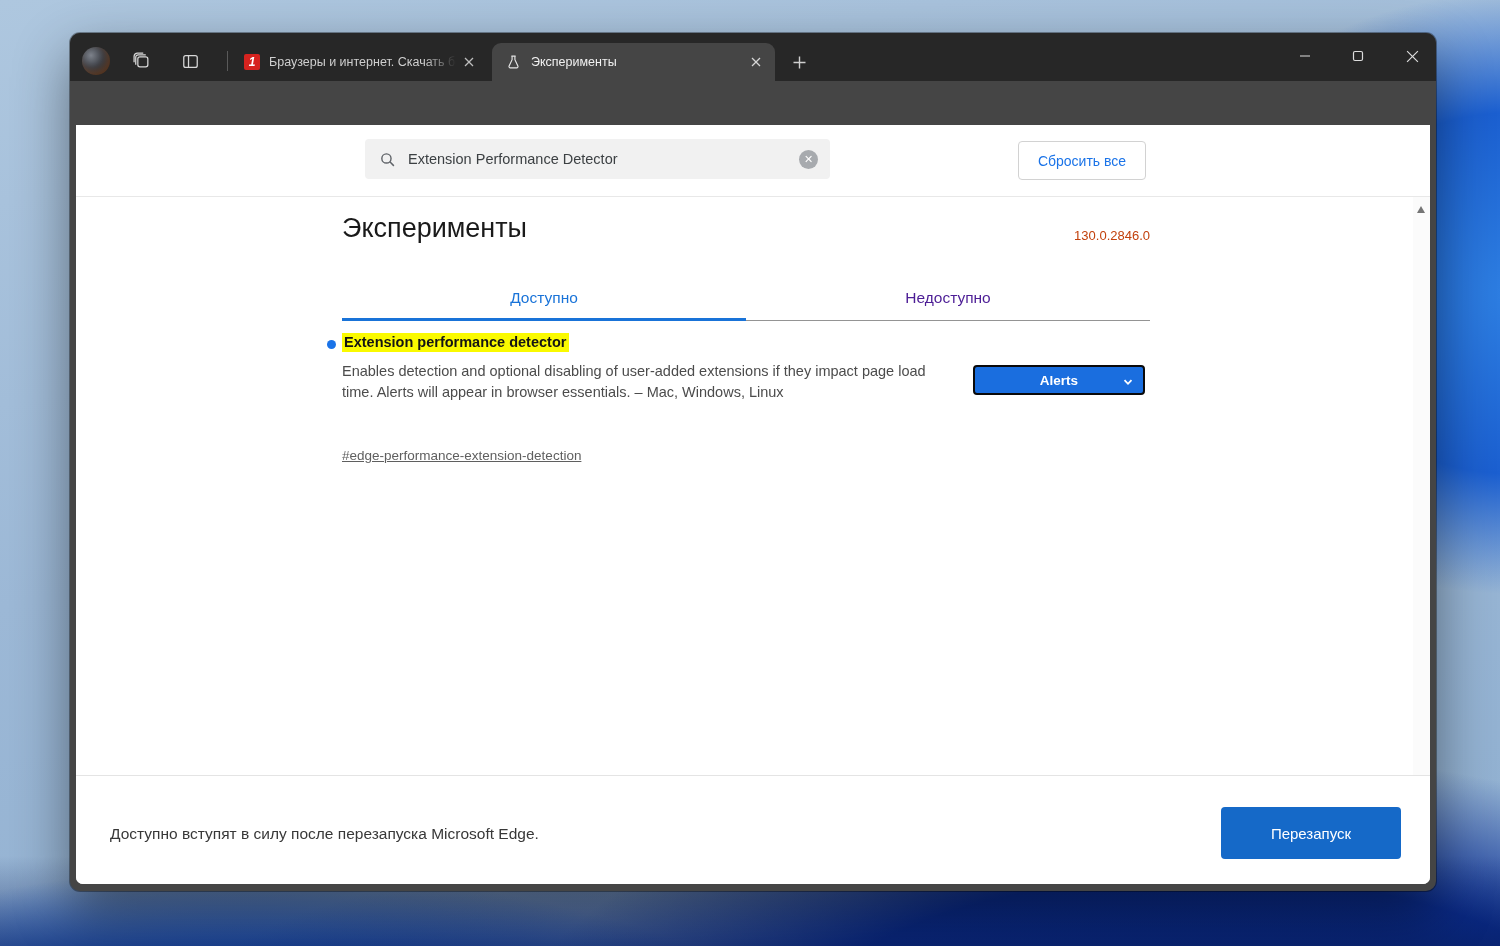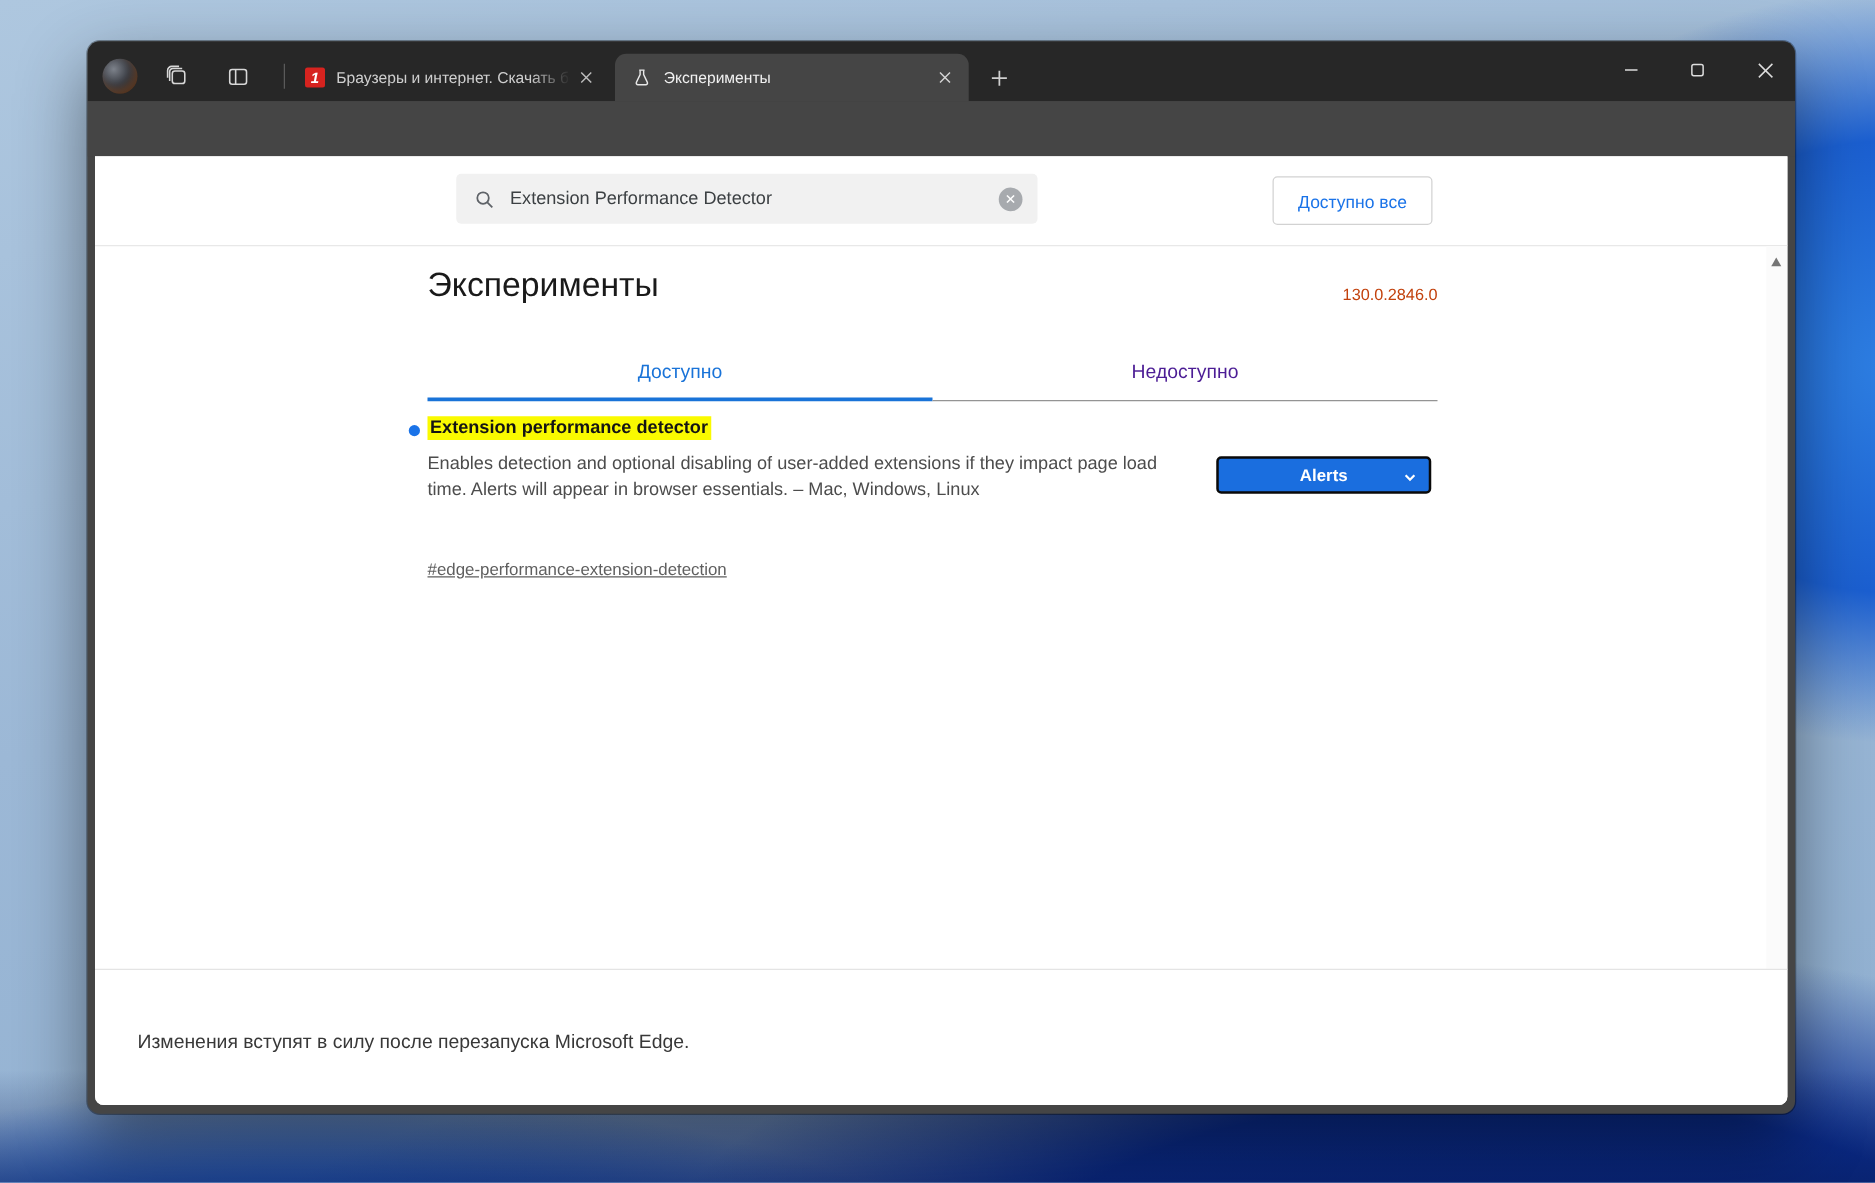--- a/index.html
+++ b/index.html
@@ -280,21 +280,21 @@
       <div class="searchbox">
         <span class="search-mag">
           <svg width="17" height="17" viewBox="0 0 24 24" fill="none" stroke="#5f6368" stroke-width="2">
             <circle cx="10.5" cy="10.5" r="6.5"></circle>
               <line x1="15.3" y1="15.3" x2="21" y2="21"></line>
           </svg>
         </span>
         <input readonly="" value="Extension Performance Detector" style="">
         <span class="search-clear">✕</span>
       </div>
-      <div class="resetbtn">Доступно все</div>
+      <div class="resetbtn">Сбросить все</div>
     </div>
 
     <div class="pg-title">Эксперименты</div>
     <div class="pg-version">130.0.2846.0</div>
 
     <div class="tabs2">
       <div class="t t-avail">Доступно</div>
       <div class="t t-unavail">Недоступно</div>
     </div>
 
@@ -310,17 +310,18 @@
           <path d="M2.5 4.2 6 7.8l3.5-3.6"></path>
         </svg>
       </span>
     </div>
 
     <div class="scrollbar">
       <div class="scroll-up"></div>
     </div>
 
     <div class="pg-footer">
-      <div class="footer-msg">Изменения вступят в силу после перезапуска Microsoft Edge.</div>
+      <div class="footer-msg">Доступно вступят в силу после перезапуска Microsoft Edge.</div>
+      <div class="restartbtn">Перезапуск</div>
     </div>
 
   </div>
 </div>
 
 </body></html>

